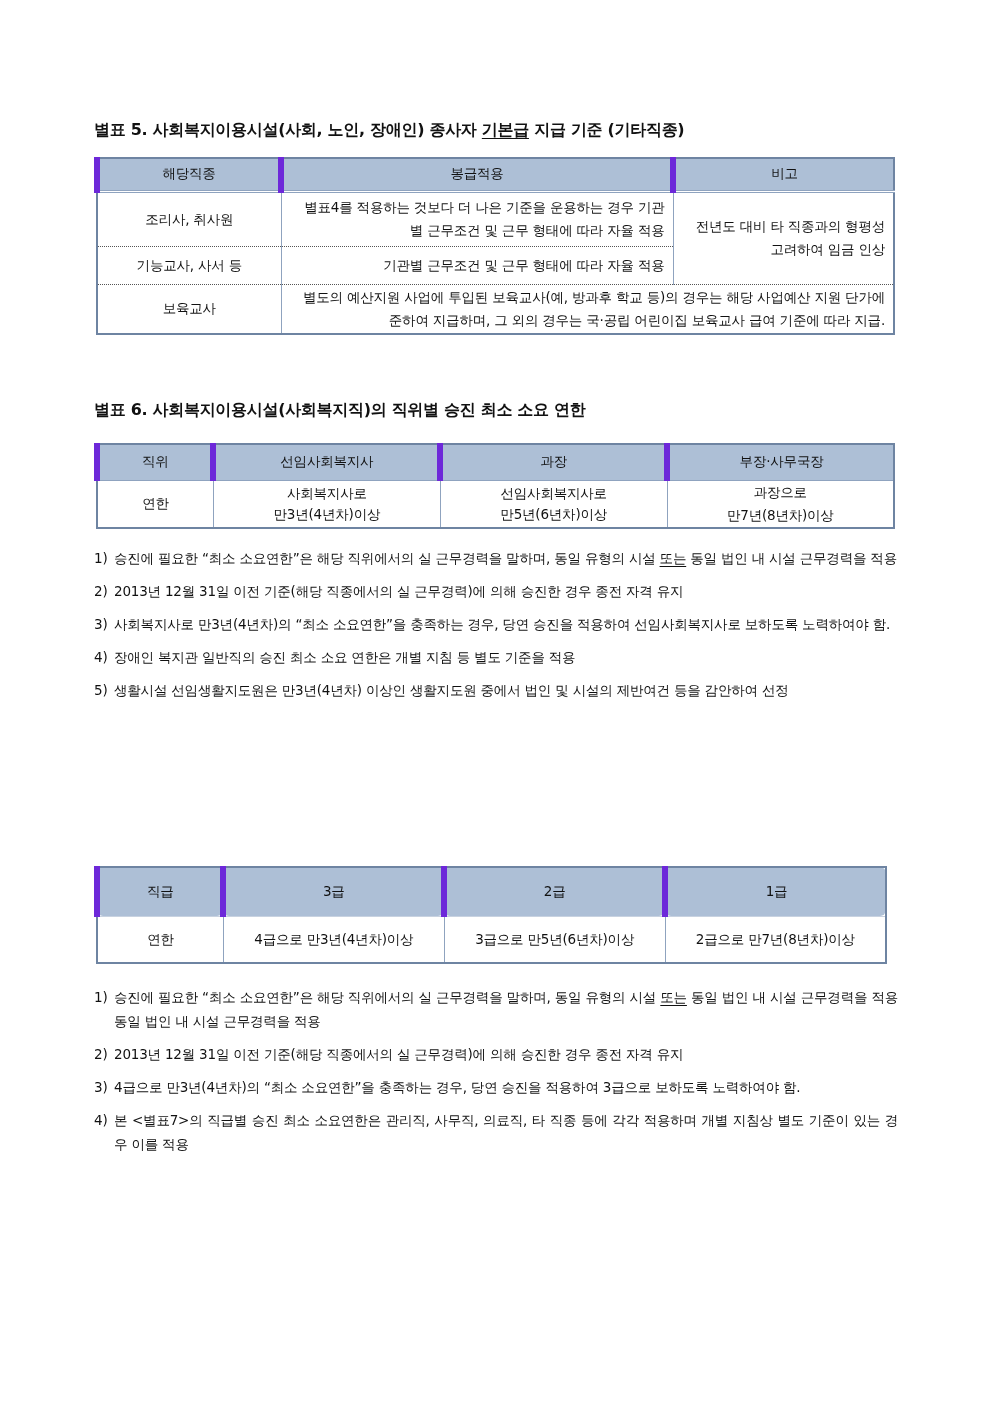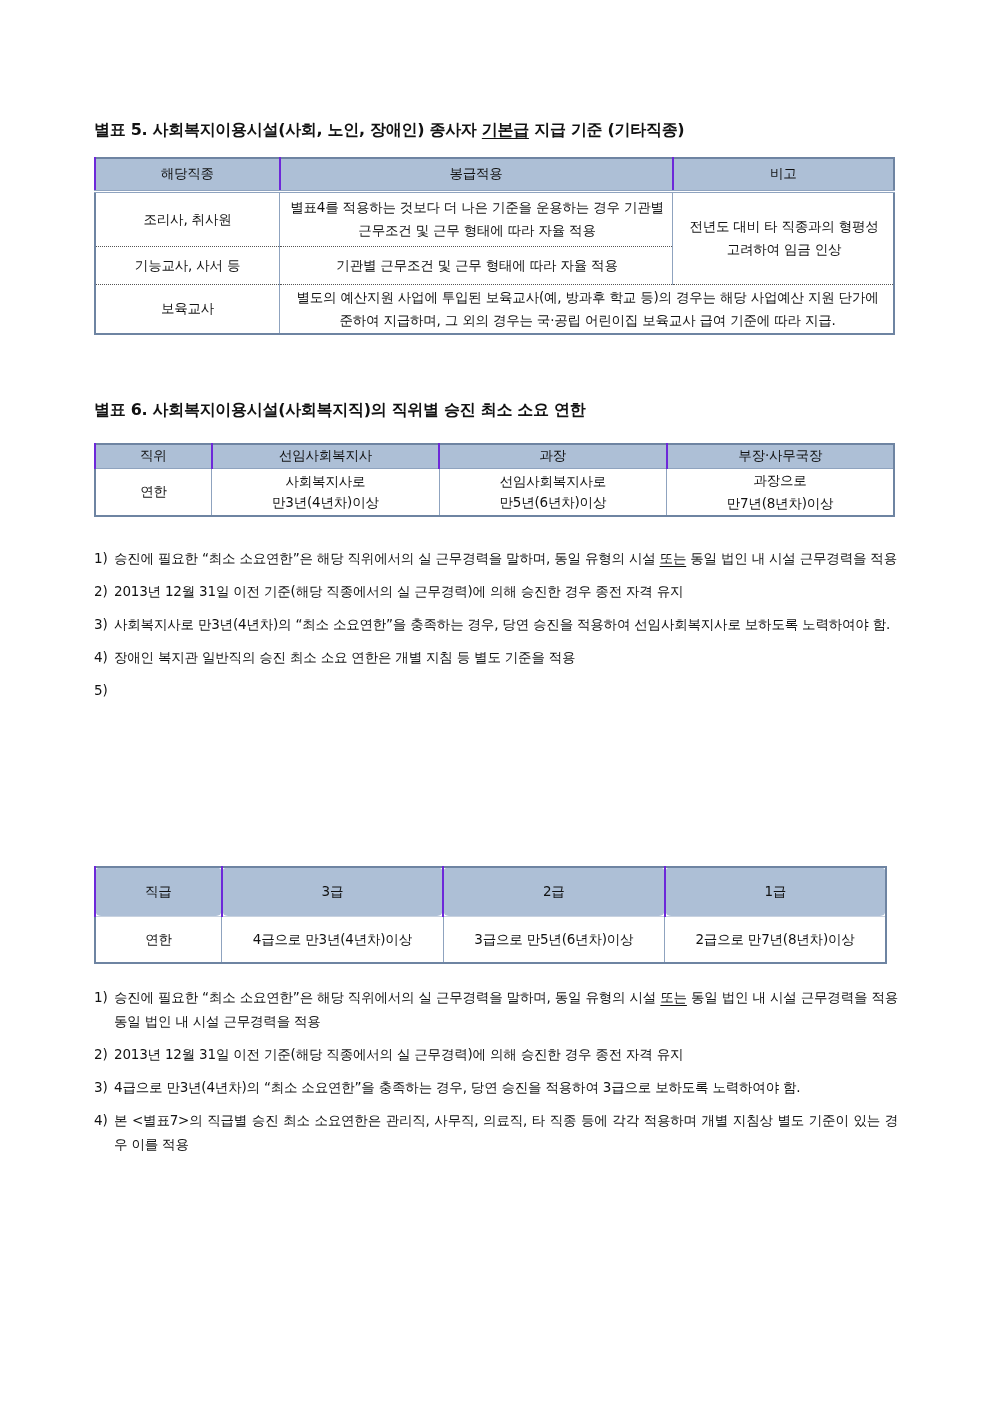--- a/index.html
+++ b/index.html
@@ -15,28 +15,28 @@
     white-space: nowrap;
   }
   .title u { text-decoration: underline; text-underline-offset: 3px; }
   table.doc {
     position: absolute; border-collapse: collapse;
     border: 2px solid #6e84a2;
     font-size: 13.5px; letter-spacing: -0.2px;
   }
   table.doc th {
     background: #adbfd6; font-weight: normal; text-align: center;
-    border-left: 2px solid #6d28d9; border-right: 1px solid #8fa3bf;
+    border-left: 6px solid #6d28d9; border-right: 1px solid #8fa3bf;
     padding: 0;
   }
   table.doc td {
     text-align: center; border-left: 1px solid #8fa3bf; border-right: 1px solid #8fa3bf;
     padding: 0; line-height: 23px;
   }
-  table.doc td.left { text-align: center; padding-left: 10px; padding-right: 8px; }
+  table.doc td.left { text-align: right; padding-left: 10px; padding-right: 8px; }
   #t5 thead tr { border-bottom: 3px double #8fa3bf; }
   #t5 tr.dotted td.dot { border-bottom: 1px dotted #555; }
   #t6 thead th { border-bottom: 1px solid #8fa3bf; }
   #t7 thead th { border-bottom: 1px solid #c8d2e0; border-radius: 6px; }
   .notes { position: absolute; left: 94px; width: 804px; font-size: 13.5px; letter-spacing: -0.2px; }
   .note { position: relative; padding-left: 20px; line-height: 24px; margin-bottom: 9px; text-align: justify; }
   .note .num { position: absolute; left: 0; top: 0; }
   .note u { text-underline-offset: 3px; }
 </style>
 </head>
@@ -81,21 +81,21 @@
   <div class="title" style="top:400px;">별표 6. 사회복지이용시설(사회복지직)의 직위별 승진 최소 소요 연한</div>
 
   <table class="doc" id="t6" style="left:94px; top:443px; width:801px;">
     <colgroup>
         <col style="width:117px">
         <col style="width:228px">
         <col style="width:228px">
         <col style="width:228px">
       </colgroup>
     <thead>
-      <tr style="height:24px;border-radius:15px;">
+      <tr style="height:36px;border-radius:15px;">
         <th>직위</th>
         <th>선임사회복지사</th>
         <th>과장</th>
         <th>부장·사무국장</th>
       </tr>
     </thead>
     <tbody>
       <tr style="height:46px;">
         <td>연한</td>
         <td style="line-height:21px;">
@@ -126,20 +126,21 @@
     <div class="note">
       <span class="num">3)</span>
       <span>사회복지사로 만3년(4년차)의 “최소 소요연한”을 충족하는 경우, 당연 승진을 적용하여 선임사회복지사로 보하도록 노력하여야 함.</span>
     </div>
     <div class="note">
       <span class="num">4)</span>
       <span>장애인 복지관 일반직의 승진 최소 소요 연한은 개별 지침 등 별도 기준을 적용</span>
     </div>
     <div class="note">
       <span class="num">5)</span>
+      <span>생활시설 선임생활지도원은 만3년(4년차) 이상인 생활지도원 중에서 법인 및 시설의 제반여건 등을 감안하여 선정</span>
     </div>
   </div>
 
 
   <table class="doc" id="t7" style="left:94px; top:866px; width:793px;">
     <colgroup>
         <col style="width:127px">
         <col style="width:222px">
         <col style="width:222px">
         <col style="width:222px">

